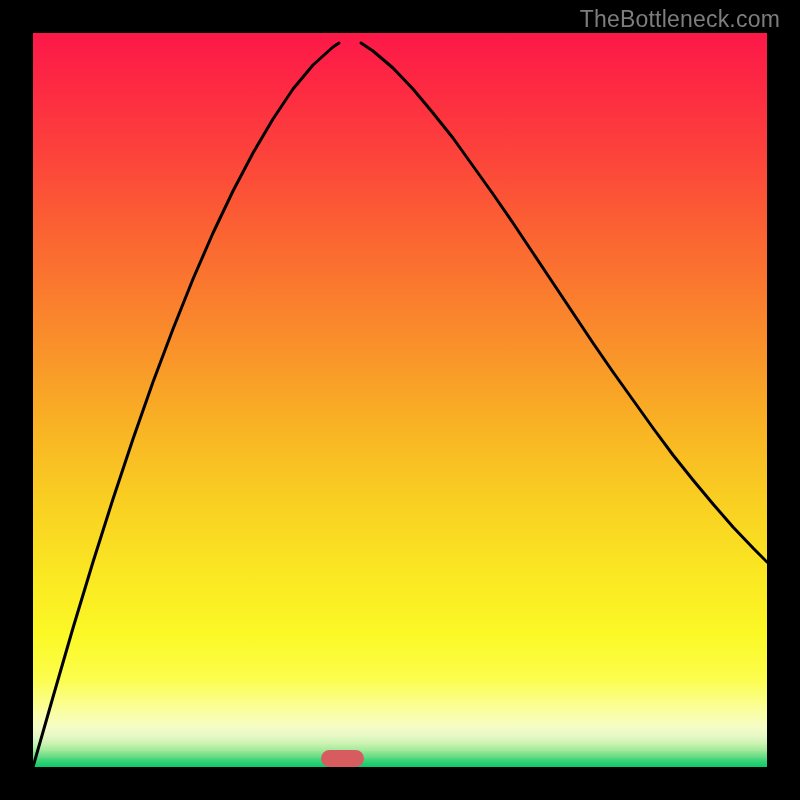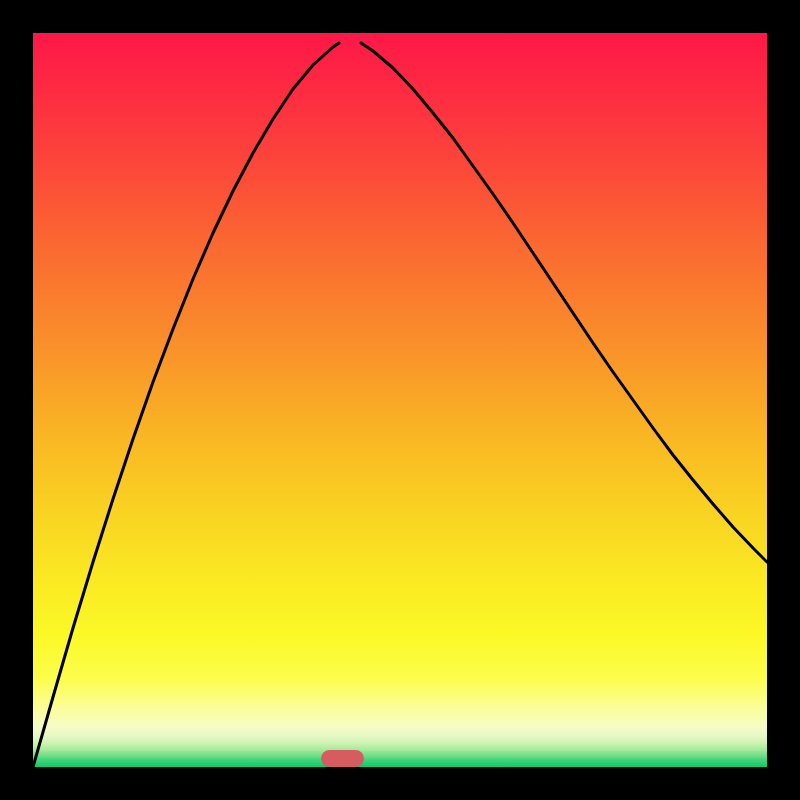--- a/index.html
+++ b/index.html
@@ -49,20 +49,21 @@
   svg.curves {
     position: absolute;
     top: 0;
     left: 0;
   }
 </style>
 </head>
 <body>
 
 <div class="frame">
+  <div class="watermark">TheBottleneck.com</div>
   <div class="plot" id="plot">
       <div class="grad" style="top: 0px; height: 67.06px; background: linear-gradient(rgb(253, 24, 72), rgb(253, 46, 65));"></div>
       <div class="grad" style="top: 66.06px; height: 74.4px; background: linear-gradient(rgb(253, 46, 65), rgb(252, 74, 57));"></div>
       <div class="grad" style="top: 139.46px; height: 59.72px; background: linear-gradient(rgb(252, 74, 57), rgb(251, 99, 50));"></div>
       <div class="grad" style="top: 198.18px; height: 67.06px; background: linear-gradient(rgb(251, 99, 50), rgb(250, 125, 46));"></div>
       <div class="grad" style="top: 264.24px; height: 67.06px; background: linear-gradient(rgb(250, 125, 46), rgb(249, 152, 41));"></div>
       <div class="grad" style="top: 330.3px; height: 67.06px; background: linear-gradient(rgb(249, 152, 41), rgb(249, 180, 36));"></div>
       <div class="grad" style="top: 396.36px; height: 67.06px; background: linear-gradient(rgb(249, 180, 36), rgb(249, 205, 34));"></div>
       <div class="grad" style="top: 462.42px; height: 74.4px; background: linear-gradient(rgb(249, 205, 34), rgb(250, 230, 34));"></div>
       <div class="grad" style="top: 535.82px; height: 67.06px; background: linear-gradient(rgb(250, 230, 34), rgb(251, 249, 38));"></div>

